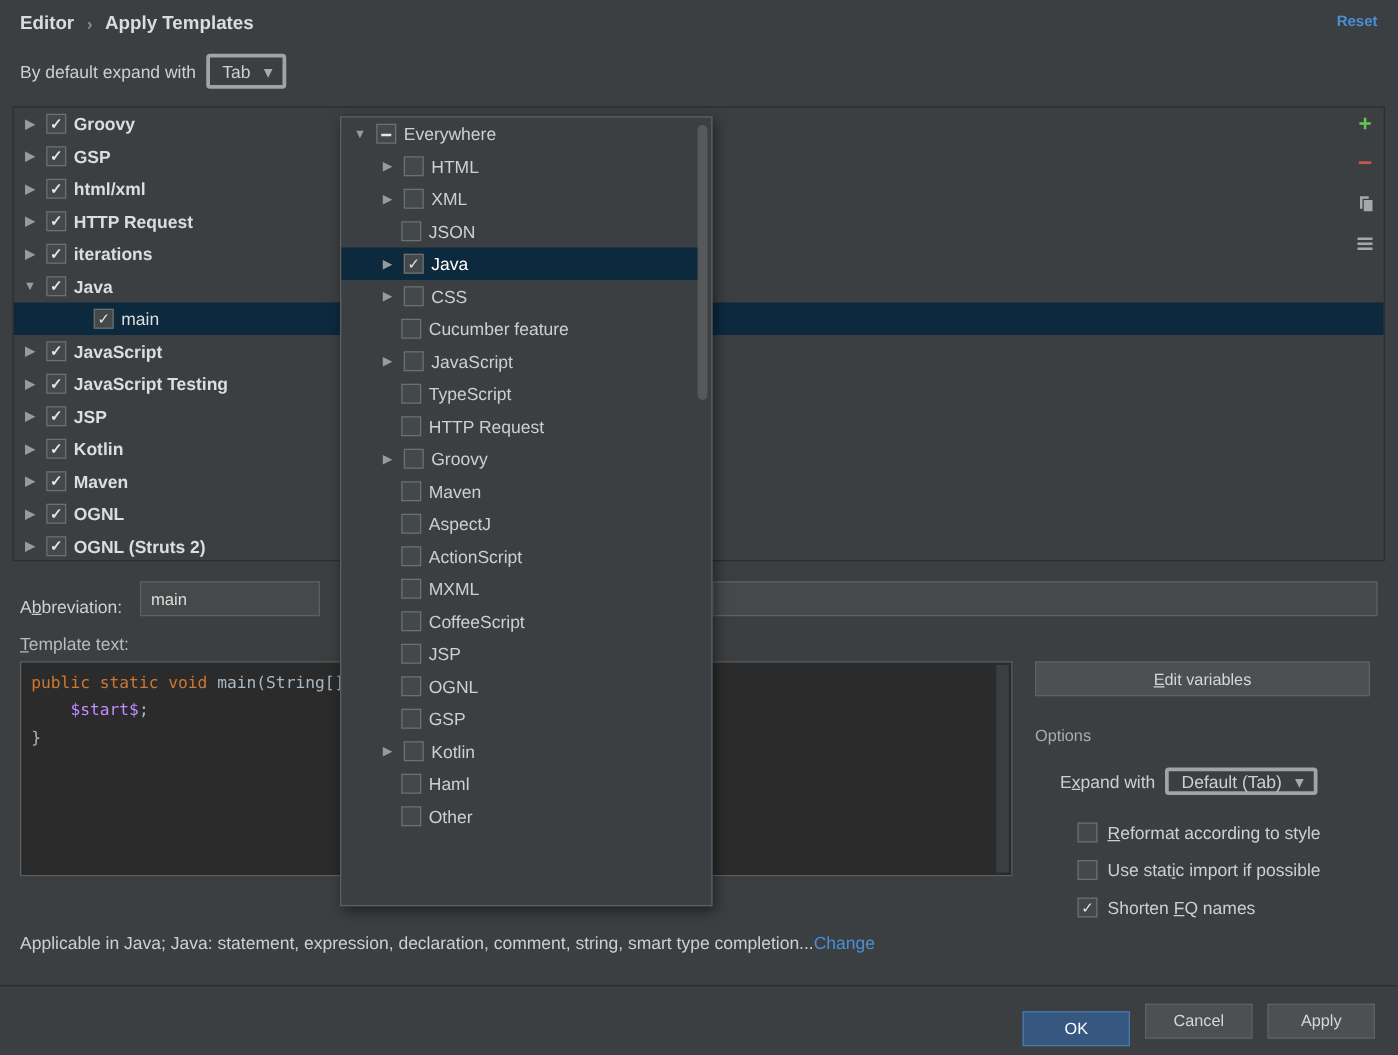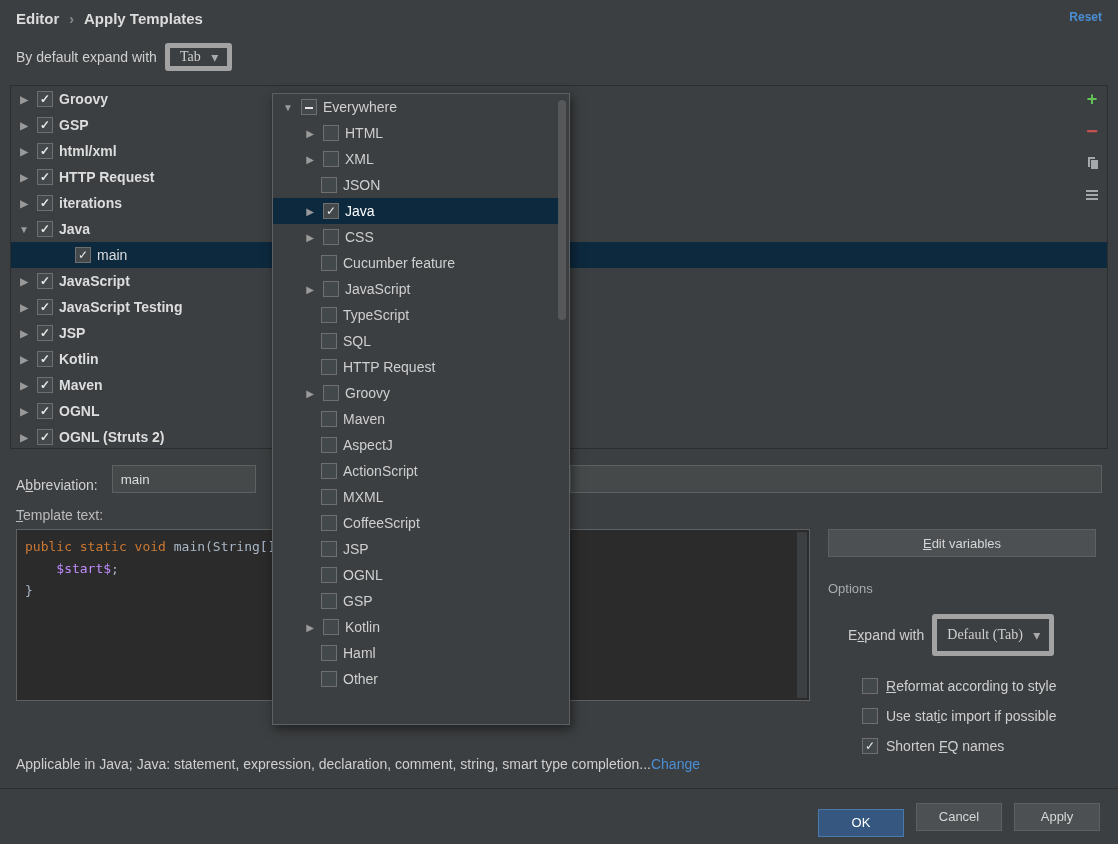--- a/index.html
+++ b/index.html
@@ -4,21 +4,21 @@
 <style>
 * { box-sizing: border-box; margin: 0; padding: 0; }
 html, body { width: 1118px; height: 844px; font-family: "Segoe UI", Arial, sans-serif; font-size: 13px; background: #3c3f41; color: #bbbbbb; overflow: hidden; }
 .root { position: relative; width: 100%; height: 100%; background: #3c3f41; }
 
 .breadcrumb { display: flex; align-items: center; gap: 10px; padding: 10px 16px 6px 16px; font-size: 15px; font-weight: 700; color: #dcdcdc; }
 .breadcrumb .chev { color: #8a8a8a; font-size: 14px; }
 .reset { position: absolute; top: 10px; right: 16px; color: #4a8fd6; font-size: 12px; font-weight: 600; cursor: pointer; }
 
 .expand-row { display: flex; align-items: center; gap: 8px; padding: 10px 16px 14px 16px; font-size: 14px; color: #bfbfbf; }
-.select { position: relative; display: inline-flex; align-items: center; height: 28px; background: #3c3f41; border: 5px solid #a3a3a3; border-radius: 3px; padding: 0 26px 0 10px; color: #cfcfcf; font-family: Liberation Serif, serif; }
+.select { position: relative; display: inline-flex; align-items: center; height: 28px; background: #3c3f41; border: 3px solid #a3a3a3; border-radius: 3px; padding: 0 26px 0 10px; color: #cfcfcf; }
 .select .sel-caret { position: absolute; right: 2px; top: 2px; bottom: 2px; width: 20px; display: flex; align-items: center; justify-content: center; color: #aaa; }
 
 .panel { position: relative; margin: 0 10px 0 10px; height: 364px; background: #3c3f41; border: 1px solid #2b2d2e; }
 
 .tree-left { width: 100%; height: 100%; overflow: hidden; }
 .row { display: flex; align-items: center; gap: 6px; height: 26px; padding-left: 6px; font-size: 14px; color: #dddddd; cursor: pointer; }
 .row.bold { font-weight: 700; }
 .row.indent1 { padding-left: 44px; }
 .row.sel { background: #0d293e; }
 .arrow { width: 14px; display: inline-flex; justify-content: center; color: #9a9a9a; font-size: 10px; }
@@ -56,25 +56,25 @@
 .code-editor { width: 794px; height: 172px; background: #2b2b2b; border: 1px solid #5e6163; padding: 6px 8px; font-family: Consolas, monospace; font-size: 13px; color: #a9b7c6; line-height: 22px; white-space: pre; position: relative; }
 .code-editor .sb { position: absolute; right: 2px; top: 2px; bottom: 2px; width: 10px; background: #3c3f41; }
 .kw { color: #cc7832; }
 .var { color: #bf8bff; }
 
 .right-col { display: flex; flex-direction: column; gap: 10px; }
 .btn { height: 28px; background: #4c5052; border: 1px solid #5e6163; color: #d6d6d6; padding: 0 22px; display: inline-flex; align-items: center; justify-content: center; cursor: pointer; }
 .btn.full { width: 268px; }
 .options-hdr { font-size: 13px; color: #a9acaf; margin-top: 14px; margin-bottom: 6px; }
 .opt-row { display: flex; align-items: center; gap: 8px; font-size: 14px; color: #cfcfcf; padding: 2px 0; }
-.opt-row .select { height: 42px; }
+.opt-row .select { height: 22px; }
 .opt-row.expand { margin-left: 20px; margin-bottom: 8px; }
 .opt-row.cb { margin-left: 34px; }
 
-.applic { margin-top: 0; font-size: 14px; color: #cfcfcf; }
+.applic { margin-top: 10px; font-size: 14px; color: #cfcfcf; }
 .link { color: #4a8fd6; cursor: pointer; }
 
 .footer { position: absolute; bottom: 0; left: 0; right: 0; border-top: 1px solid #2b2d2e; background: #3c3f41; height: 56px; display: flex; align-items: center; justify-content: flex-end; gap: 12px; padding: 0 18px; }
 .fbtn { height: 28px; min-width: 86px; background: #4c5052; border: 1px solid #5e6163; color: #d6d6d6; display: inline-flex; align-items: center; justify-content: center; cursor: pointer; }
 .fbtn.primary { background: #365880; border-color: #4a79ad; color: #ffffff; margin-top: 12px; }
 </style>
 </head>
 <body>
 
 <div class="root">
@@ -271,24 +271,20 @@
           <span class="arrow">▶</span>
           <span class="check "></span>
           <span>JavaScript</span>
         </div>
         <div class="prow l1 noarrow">
           <span class="check "></span>
           <span>TypeScript</span>
         </div>
         <div class="prow l1 noarrow">
           <span class="check "></span>
-          <span>SQL</span>
-        </div>
-        <div class="prow l1 noarrow">
-          <span class="check "></span>
           <span>HTTP Request</span>
         </div>
         <div class="prow l1">
           <span class="arrow">▶</span>
           <span class="check "></span>
           <span>Groovy</span>
         </div>
         <div class="prow l1 noarrow">
           <span class="check "></span>
           <span>Maven</span>

